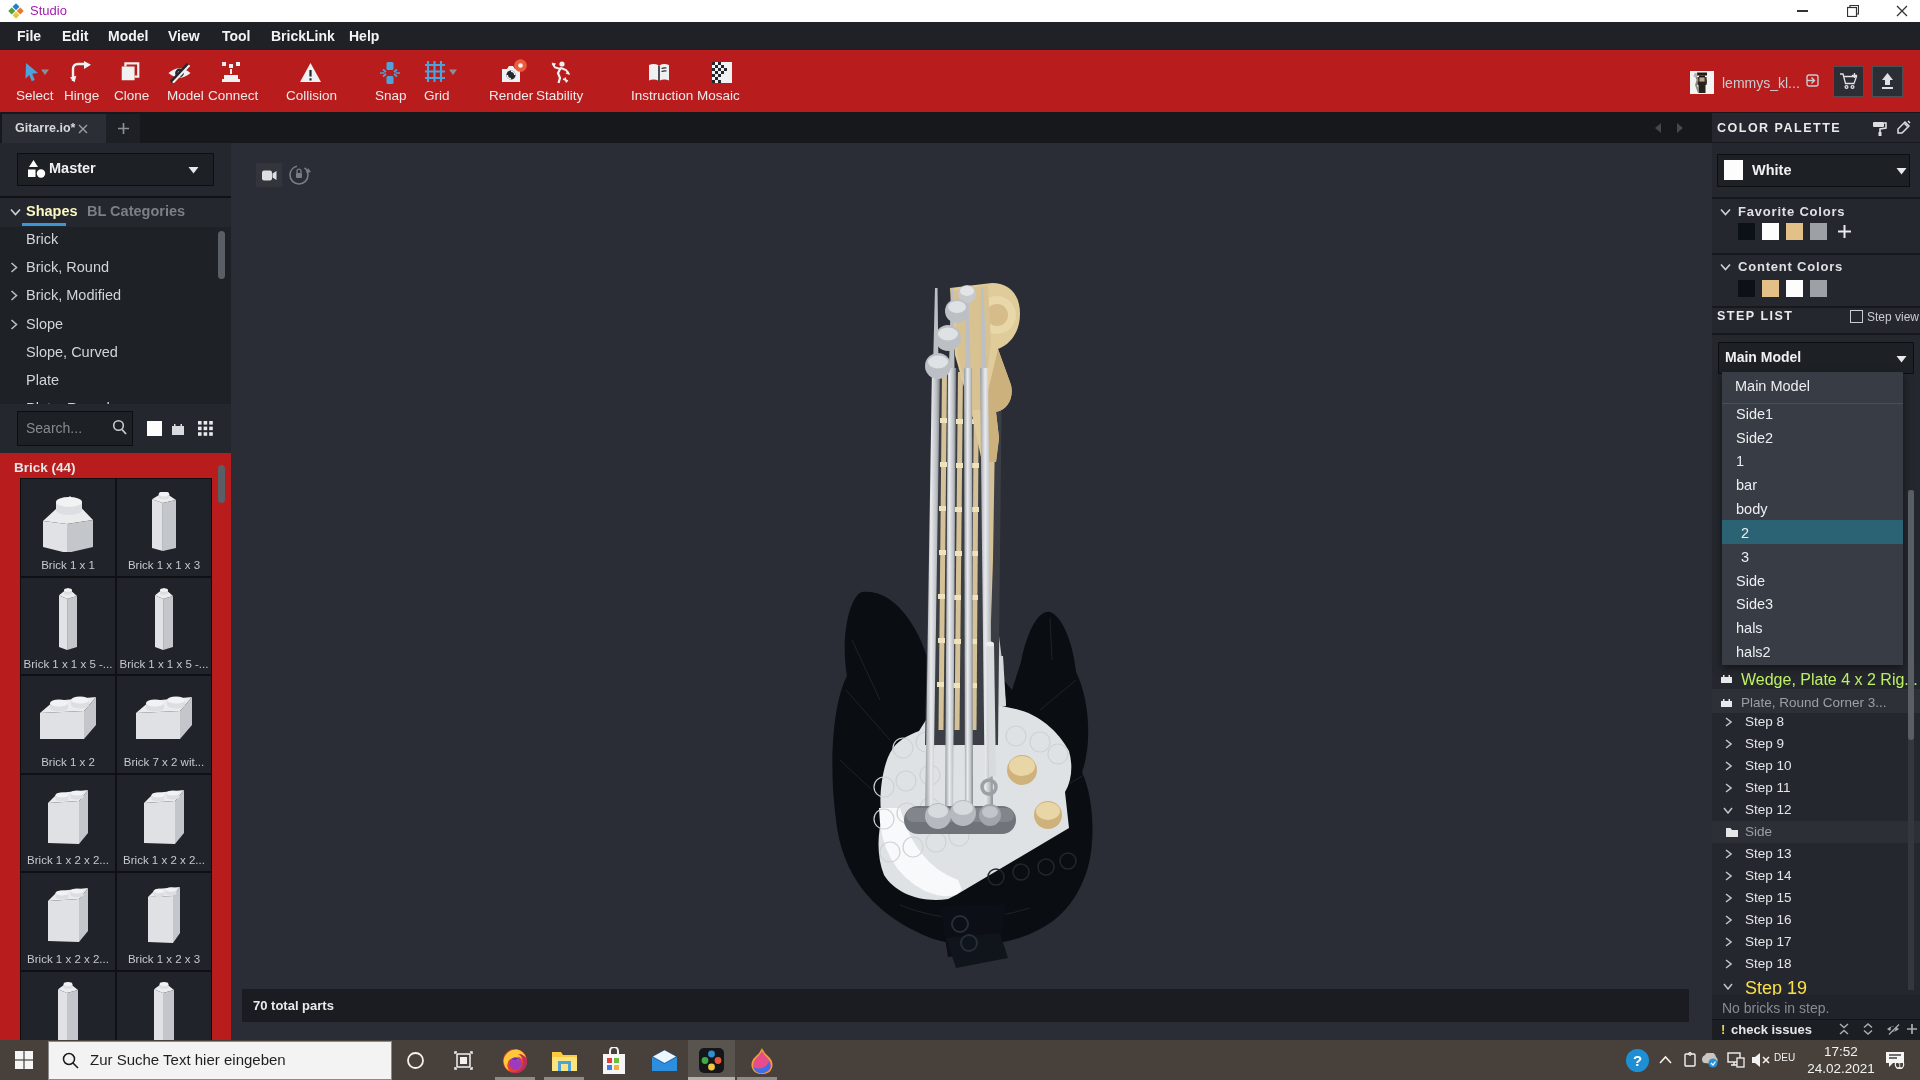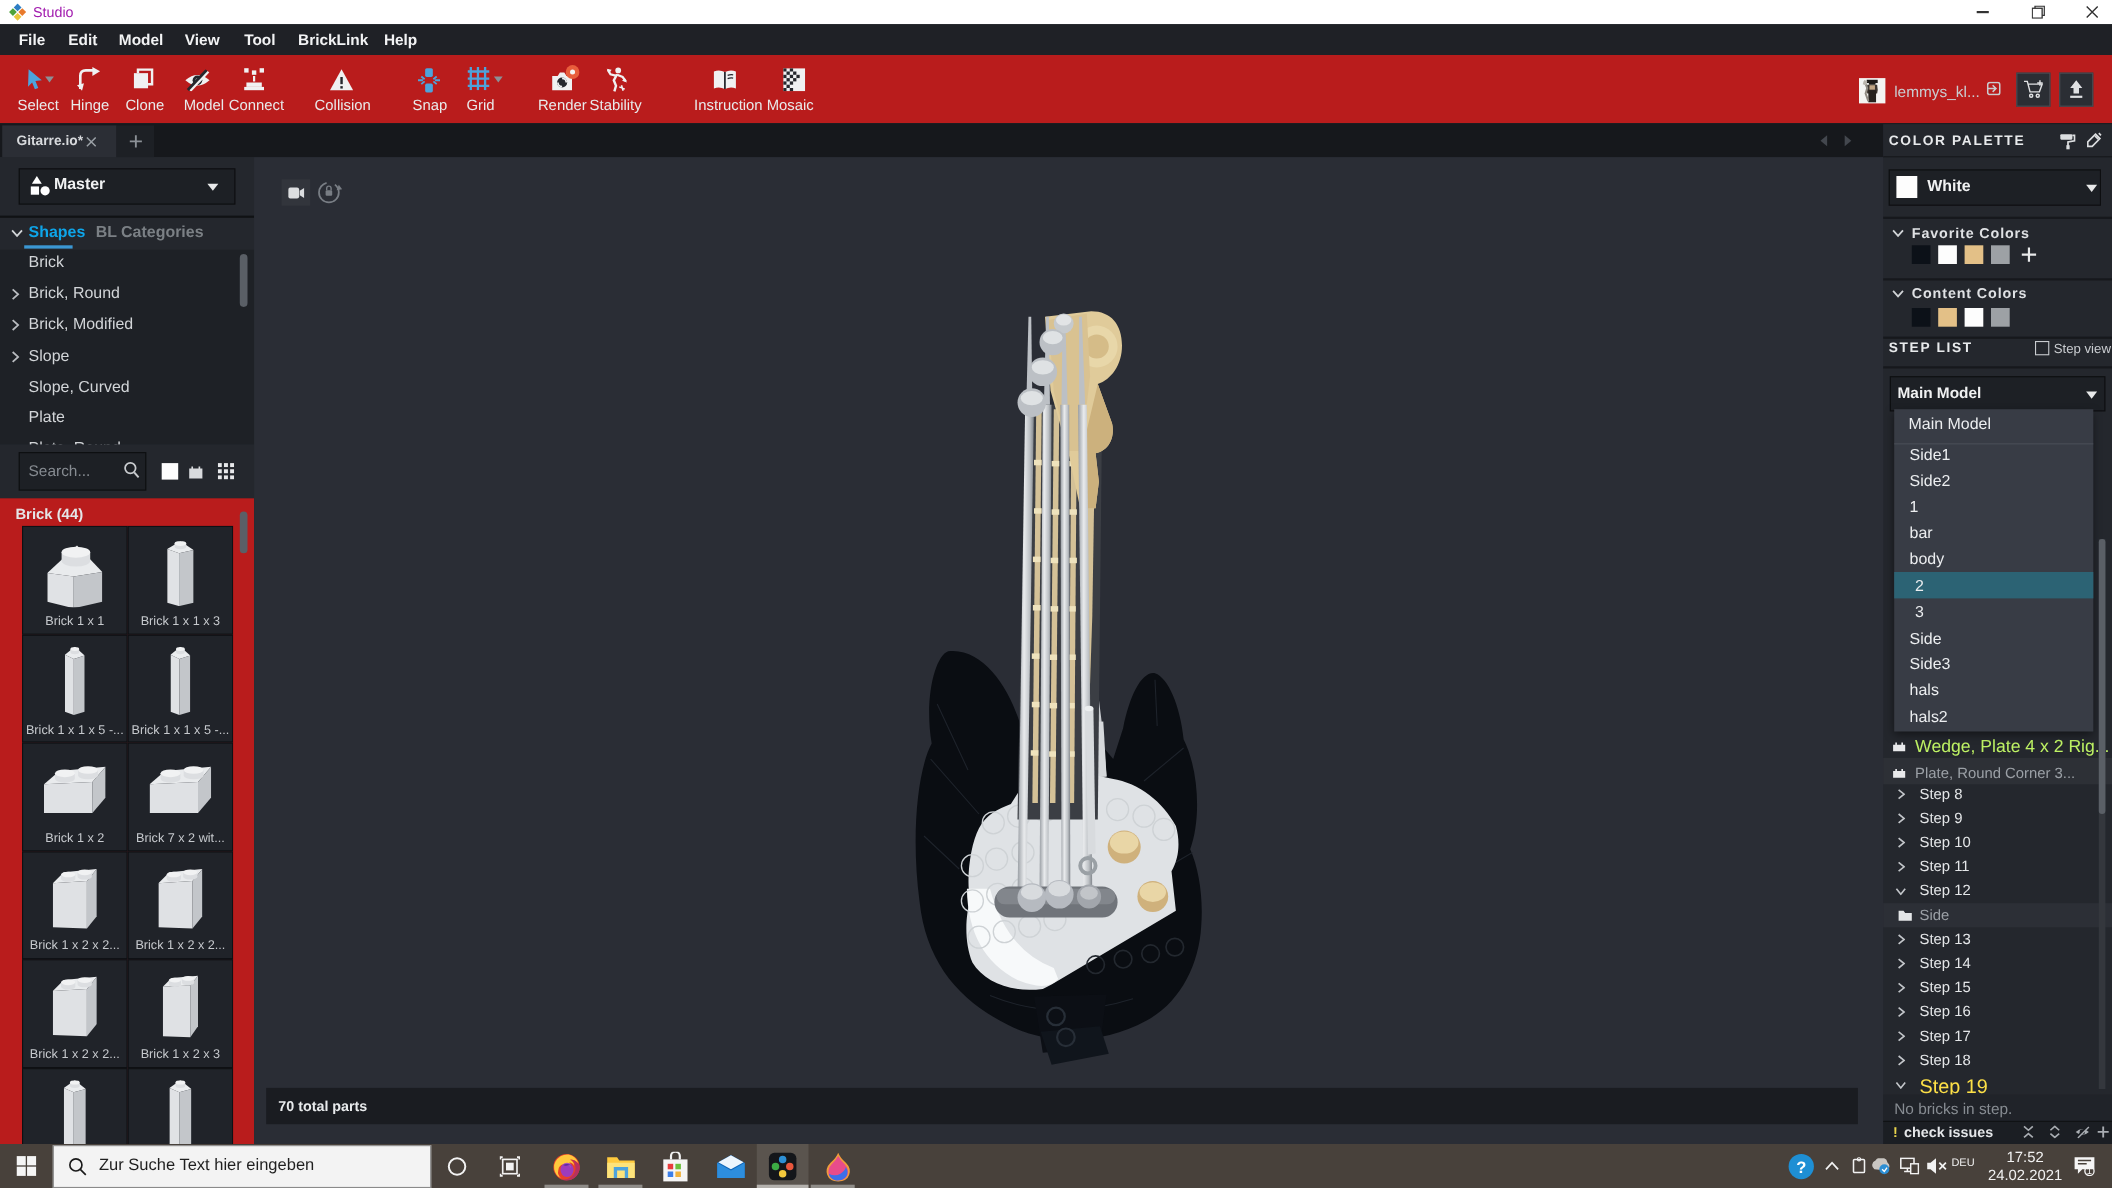--- a/index.html
+++ b/index.html
@@ -231,21 +231,21 @@
   <span class="abs" style="left:49px;top:17px;font-size:14.5px;font-weight:bold;color:#f0f1f2;">Master</span>
   <svg class="abs" style="left:188px;top:23px" width="11" height="8" viewBox="0 0 11 8">
       <path d="M0.5 1 L10.5 1 L5.5 7.5 Z" fill="#e8e9ea"></path>
     </svg>
 
   <div class="abs" style="left:0px;top:53px;width:231px;height:2px;background:#101214;"></div>
 
   <svg class="abs" style="left:10px;top:65px" width="11" height="8" viewBox="0 0 11 8">
       <path d="M1 1.5 L5.5 6.5 L10 1.5" stroke="#d0d3d6" stroke-width="1.6" fill="none"></path>
     </svg>
-  <span class="abs" style="left:26px;top:60px;font-size:14.5px;font-weight:bold;color:#0ea5e9;">Shapes</span>
+  <span class="abs" style="left:26px;top:60px;font-size:14.5px;font-weight:bold;color:#fef9c3;">Shapes</span>
   <span class="abs" style="left:87px;top:60px;font-size:14.5px;font-weight:bold;color:#7b8085;">BL Categories</span>
   <div class="abs" style="left:22px;top:80px;width:44px;height:3px;background:#3b97d3;"></div>
 
   <div class="abs" style="left:0px;top:84px;width:231px;height:260px;background:#1e2126;">
     <span class="abs" style="left:26px;top:4px;font-size:14.5px;color:#d2d5d8;">Brick</span>
     <svg class="abs" style="left:10px;top:35px" width="8" height="11" viewBox="0 0 8 11">
         <path d="M1.5 1 L6.5 5.5 L1.5 10" stroke="#b9bcc0" stroke-width="1.6" fill="none"></path>
       </svg>
     <span class="abs" style="left:26px;top:32px;font-size:14.5px;color:#d2d5d8;">Brick, Round</span>
     <svg class="abs" style="left:10px;top:63px" width="8" height="11" viewBox="0 0 8 11">

